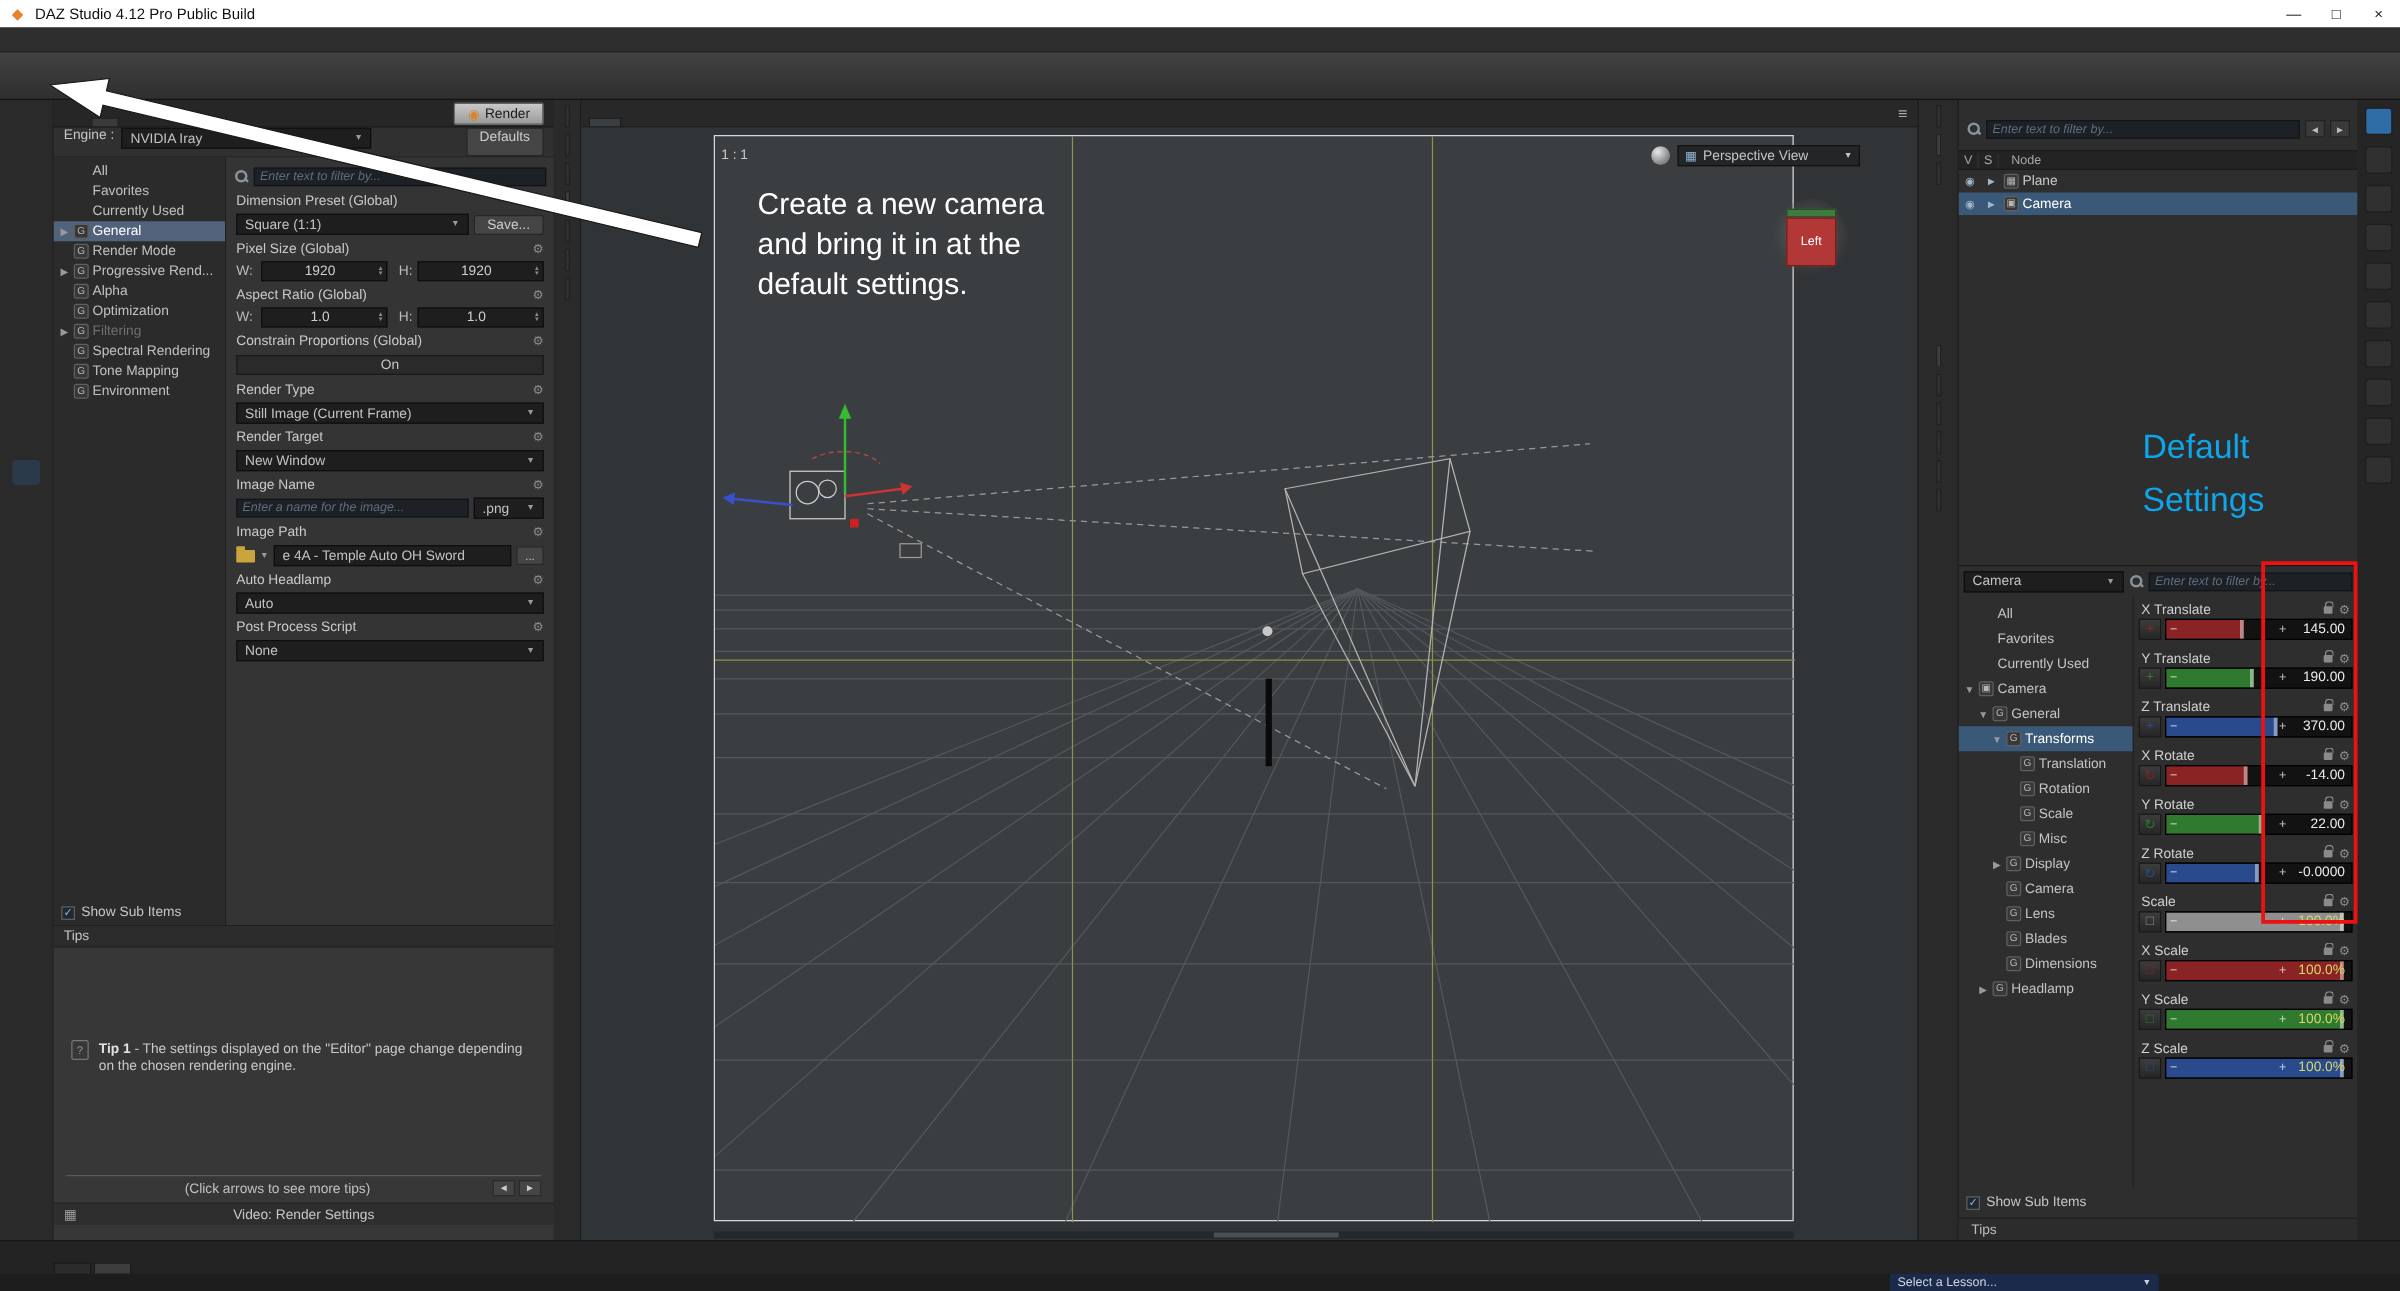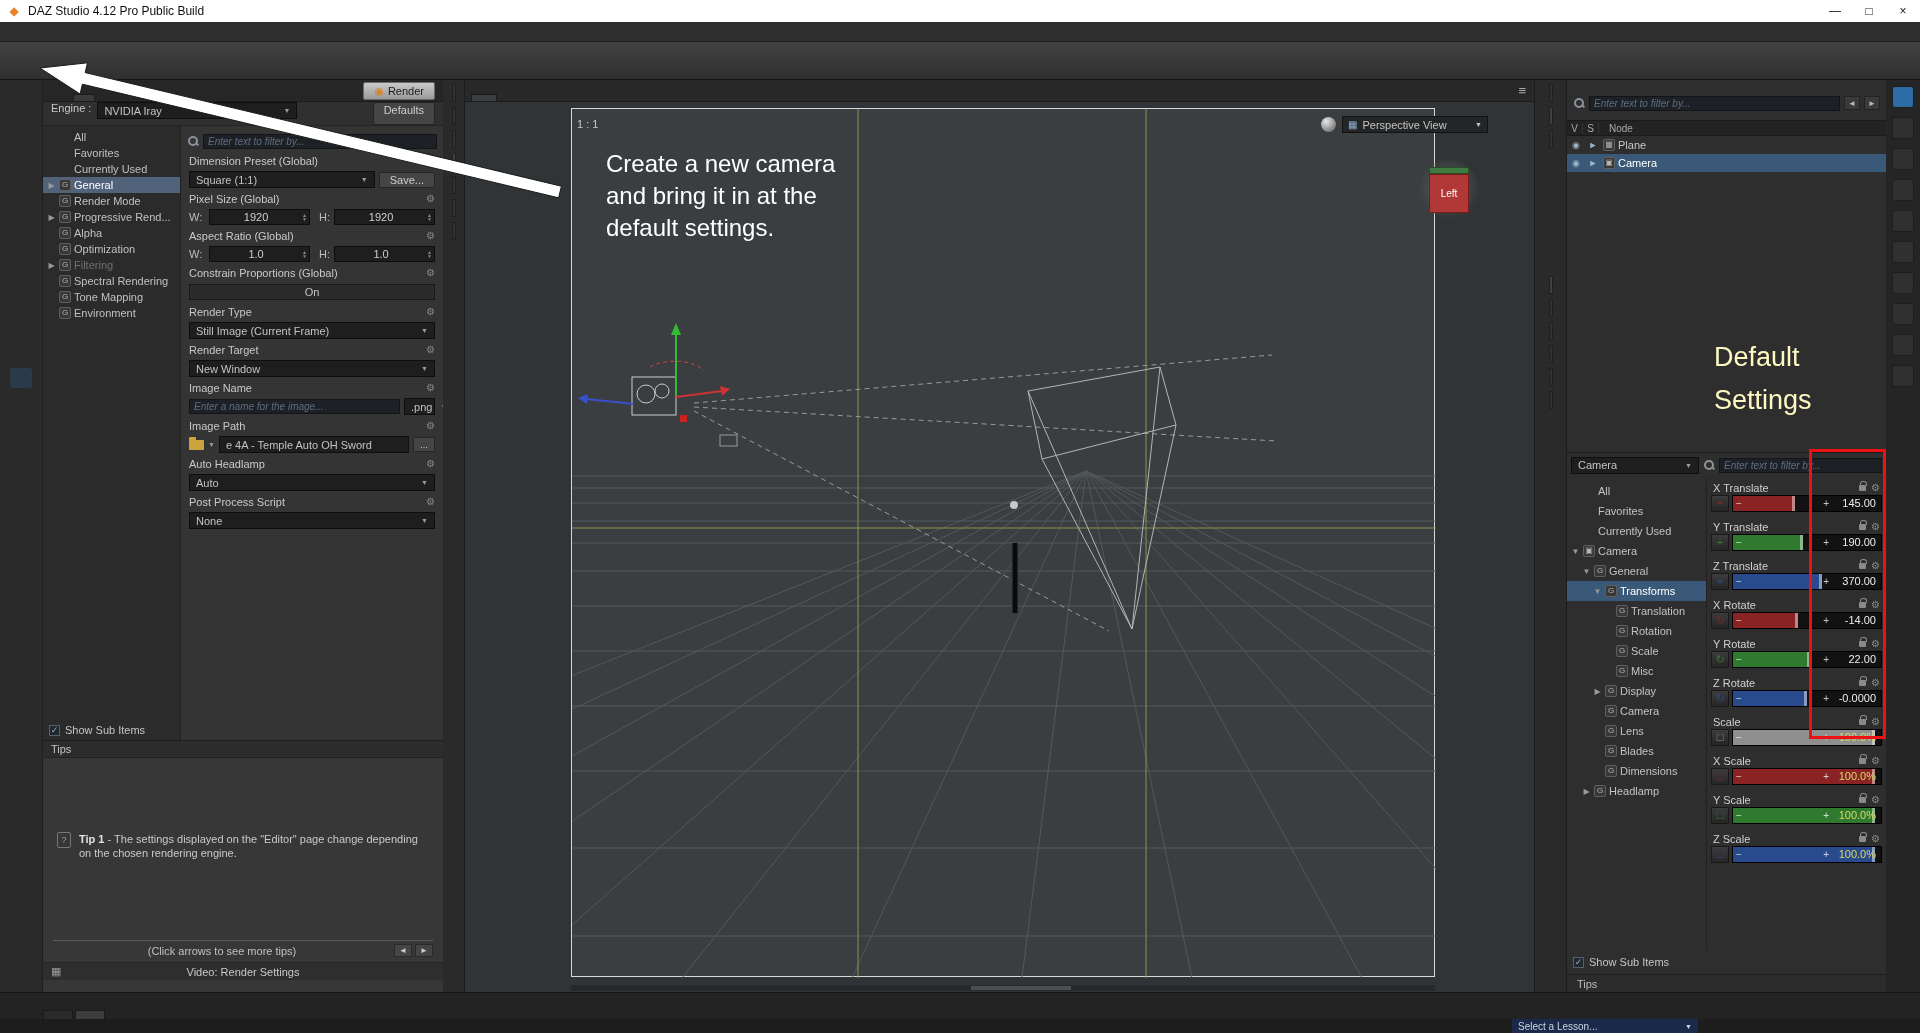--- a/index.html
+++ b/index.html
@@ -145,21 +145,21 @@
   #scene-filter { display:flex; align-items:center; gap:4px; padding:0 6px; height:18px; }
   .filter-btn { width:16px; height:14px; background:#3a3a3a; border:1px solid #222; color:#bbb; font-size:8px;
     display:flex; align-items:center; justify-content:center; flex:0 0 auto; }
   #scene-hdr { margin-top:8px; height:16px; background:#232323; border-top:1px solid #1a1a1a; border-bottom:1px solid #1a1a1a;
     display:flex; align-items:center; color:#a8a8a8; font-size:10px; }
   #scene-hdr .cv,#scene-hdr .cs { width:16px; text-align:center; border-right:1px solid #333; }
   #scene-hdr .cn { padding-left:10px; }
   .scene-row { height:18px; display:flex; align-items:center; gap:3px; padding-left:2px; color:#c8c8c8; }
   .scene-row.selected { background:#3a5878; color:#fff; }
   .eye-icon,.sel-icon { width:14px; text-align:center; color:#9fb6c8; font-size:9px; flex:0 0 auto; }
-  .default-note { position:absolute; left:147px; top:256px; color:#fef9c3; font-size:27px; line-height:43px; white-space:pre-line; }
+  .default-note { position:absolute; left:147px; top:256px; color:#0ea5e9; font-size:27px; line-height:43px; white-space:pre-line; }
   #params-pane { flex:1; position:relative; display:flex; flex-direction:column; min-height:0; }
   #params-top { height:24px; display:flex; align-items:center; gap:4px; padding:3px 4px; flex:0 0 auto; }
   #node-combo { width:128px; flex:0 0 auto; }
   #params-body { flex:1; display:flex; min-height:0; }
   #ptree { width:140px; border-right:1px solid #222; padding-top:4px; }
   .tree-row { height:20px; display:flex; align-items:center; gap:3px; color:#c3c3c3; white-space:nowrap; }
   .tree-row.selected { background:#3a5878; color:#fff; }
   #sliders { flex:1; padding:4px 4px 0 4px; min-width:0; }
   .slider-block { margin-bottom:8px; }
   .sl-top { display:flex; align-items:center; height:13px; padding:0 2px; color:#d0d0d0; }
@@ -186,21 +186,21 @@
   .rrail-icon { width:22px; height:22px; display:flex; align-items:center; justify-content:center; color:#a0a6ac;
     font-size:13px; background:#303030; border:1px solid #1e1e1e; border-radius:3px; }
   .rrail-icon.ds { background:#2d6ca5; color:#fff; font-weight:bold; font-size:10px; }
 
   
   #bottom-tabs { position:absolute; left:0; top:992px; width:1920px; height:27px; background:#232323;
     border-top:1px solid #161616; display:flex; align-items:flex-end; padding-left:43px; gap:2px; }
   .b-tab { padding:4px 14px; background:#2b2b2b; color:#adadad; border:1px solid #1a1a1a; border-bottom:none; }
   .b-tab.active { background:#3d3d3d; color:#e0e0e0; }
   #statusbar { position:absolute; left:0; top:1019px; width:1920px; height:14px; background:#1d1d1d; }
-  #lesson-combo { position:absolute; left:1512px; top:0; width:186px; height:14px; background:#1b2a4a;
+  #lesson-combo { position:absolute; left:1512px; top:0; width:215px; height:14px; background:#1b2a4a;
     color:#cdd4de; display:flex; align-items:center; padding:0 6px; font-size:10px; }
   #lesson-combo .arr { margin-left:auto; font-size:7px; }
 
   
   #red-rect { position:absolute; left:1809px; top:449px; width:77px; height:290px; border:3px solid #ee1111;
     z-index:40; pointer-events:none; }
   #arrow-overlay { position:absolute; left:0; top:0; width:1920px; height:1033px; z-index:50; pointer-events:none; }
 </style>
 </head>
 <body>
@@ -447,21 +447,21 @@
       <div class="combo" style="margin:0 2px">
         <span>New Window</span>
         <span class="arr">▼</span>
       </div>
       <div class="fld-label">
         <span>Image Name</span>
         <span class="gear">⚙</span>
       </div>
       <div class="row-flex">
         <input class="text-input" placeholder="Enter a name for the image..." style="">
-        <div class="combo" style="width:31px">
+        <div class="combo" style="width:56px">
           <span>.png</span>
           <span class="arr">▼</span>
         </div>
       </div>
       <div class="fld-label">
         <span>Image Path</span>
         <span class="gear">⚙</span>
       </div>
       <div class="row-flex">
         <span class="folder-ico"></span>

